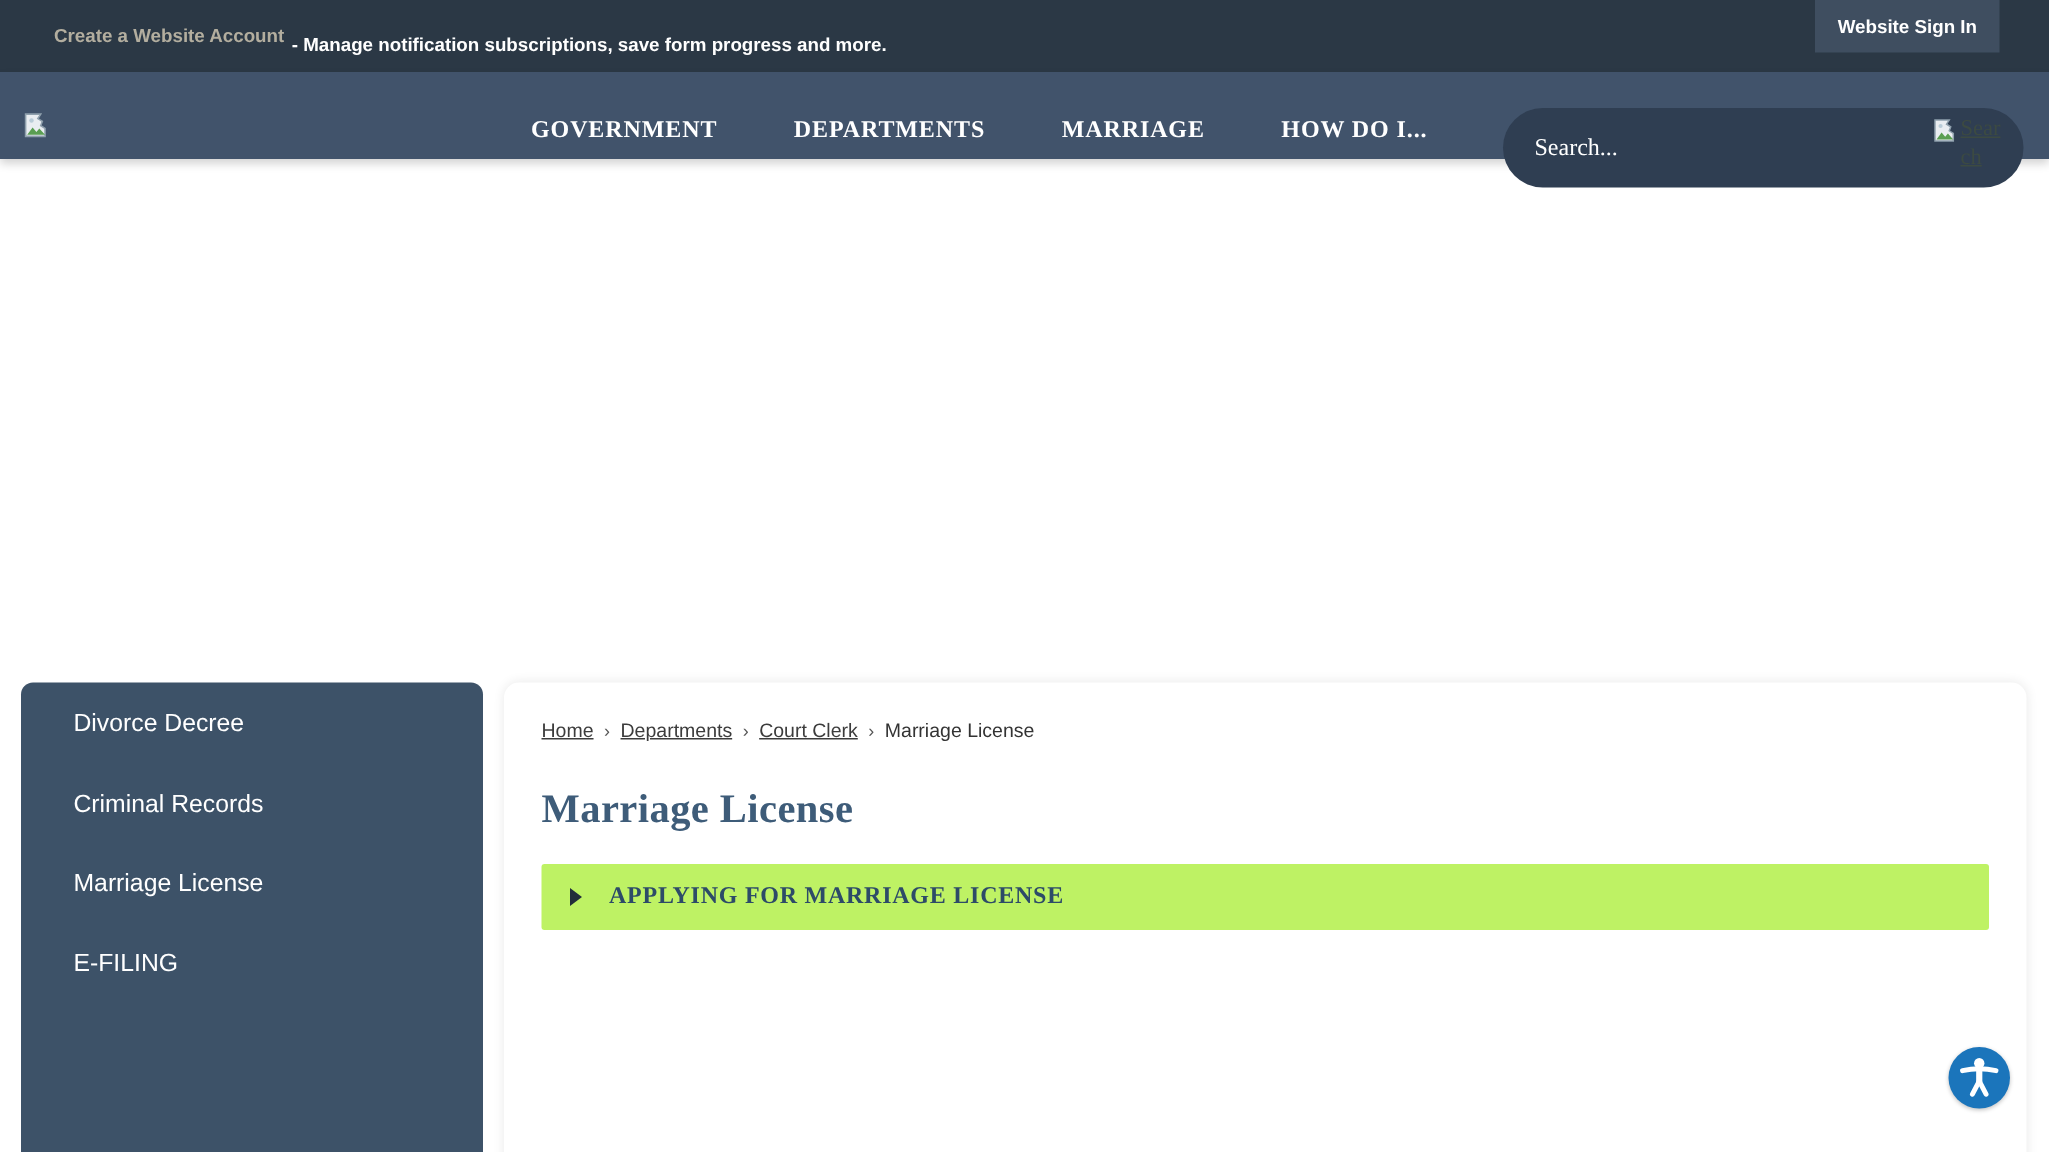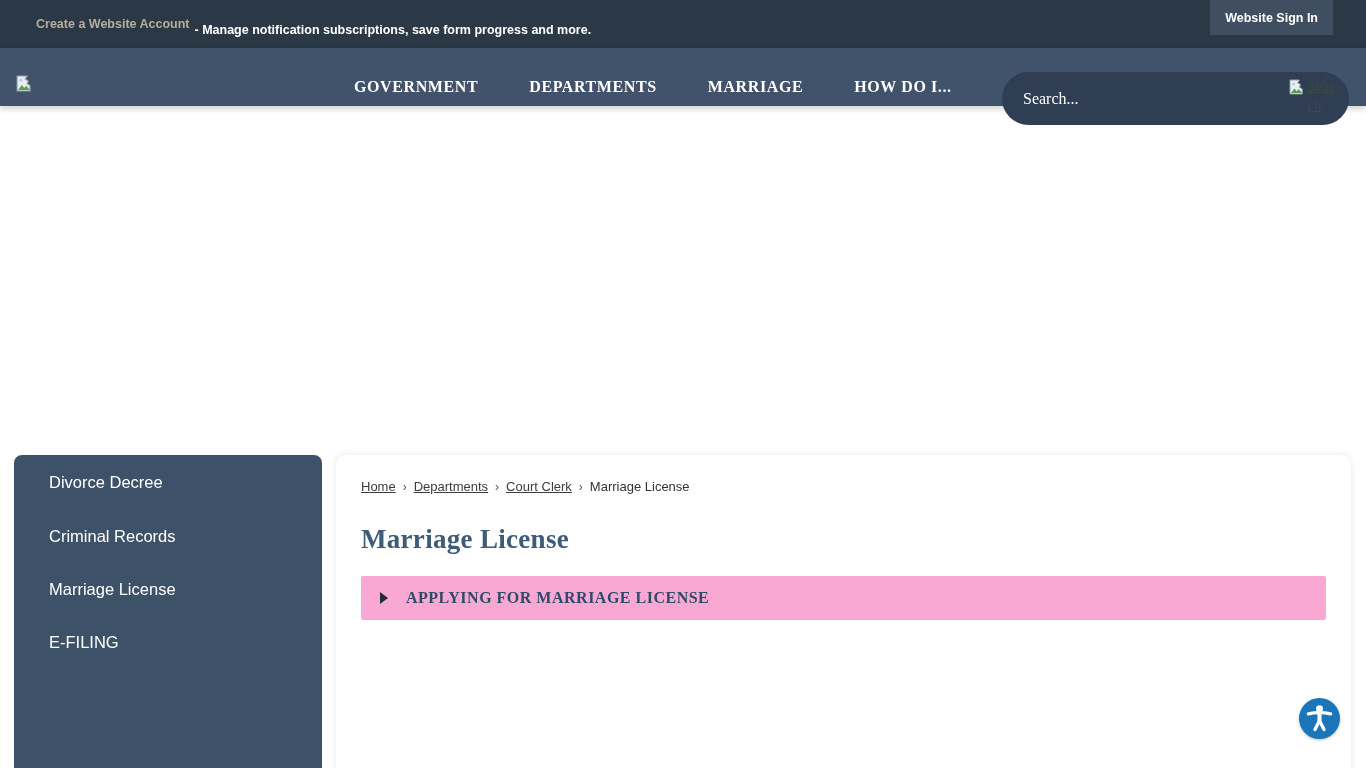--- a/index.html
+++ b/index.html
@@ -50,21 +50,21 @@
   
   .content-card { position: absolute; left: 336px; top: 455px; width: 1015px; height: 340px;
     background: #ffffff; border-radius: 10px; box-shadow: 0 0 8px rgba(0,0,0,0.09);
     padding: 24px 25px 0 25px; }
   .breadcrumb { font-size: 13px; color: #333333; display: flex; align-items: center; }
   .breadcrumb a { color: #3c3c3c; text-decoration: underline; cursor: pointer; }
   .crumb-sep { margin: 0 7px; color: #555555; font-size: 12px; }
   .page-title { margin-top: 30px; font-family: "Liberation Serif", "DejaVu Serif", serif;
     font-weight: bold; font-size: 27px; color: #3e5c79; letter-spacing: 0.3px; }
   .accordion { margin-top: 21px; }
-  .acc-row { width: 965px; height: 44px; background: #f9a8d4; border-radius: 2px;
+  .acc-row { width: 965px; height: 44px; background: #bef264; border-radius: 2px;
     display: flex; align-items: center; padding-left: 19px; margin-bottom: 3px;
     cursor: pointer; }
   .acc-arrow { width: 0; height: 0; border-top: 6px solid transparent;
     border-bottom: 6px solid transparent; border-left: 8px solid #222e3a; }
   .acc-label { margin-left: 18px; font-family: "Liberation Serif", "DejaVu Serif", serif;
     font-weight: bold; font-size: 16px; color: #2d4b68; letter-spacing: 0.5px; }
 
   
   .a11y-btn { position: absolute; left: 1299px; top: 698px; width: 41px; height: 41px;
     border-radius: 50%; background: #1b75bb; border: none; cursor: pointer;

